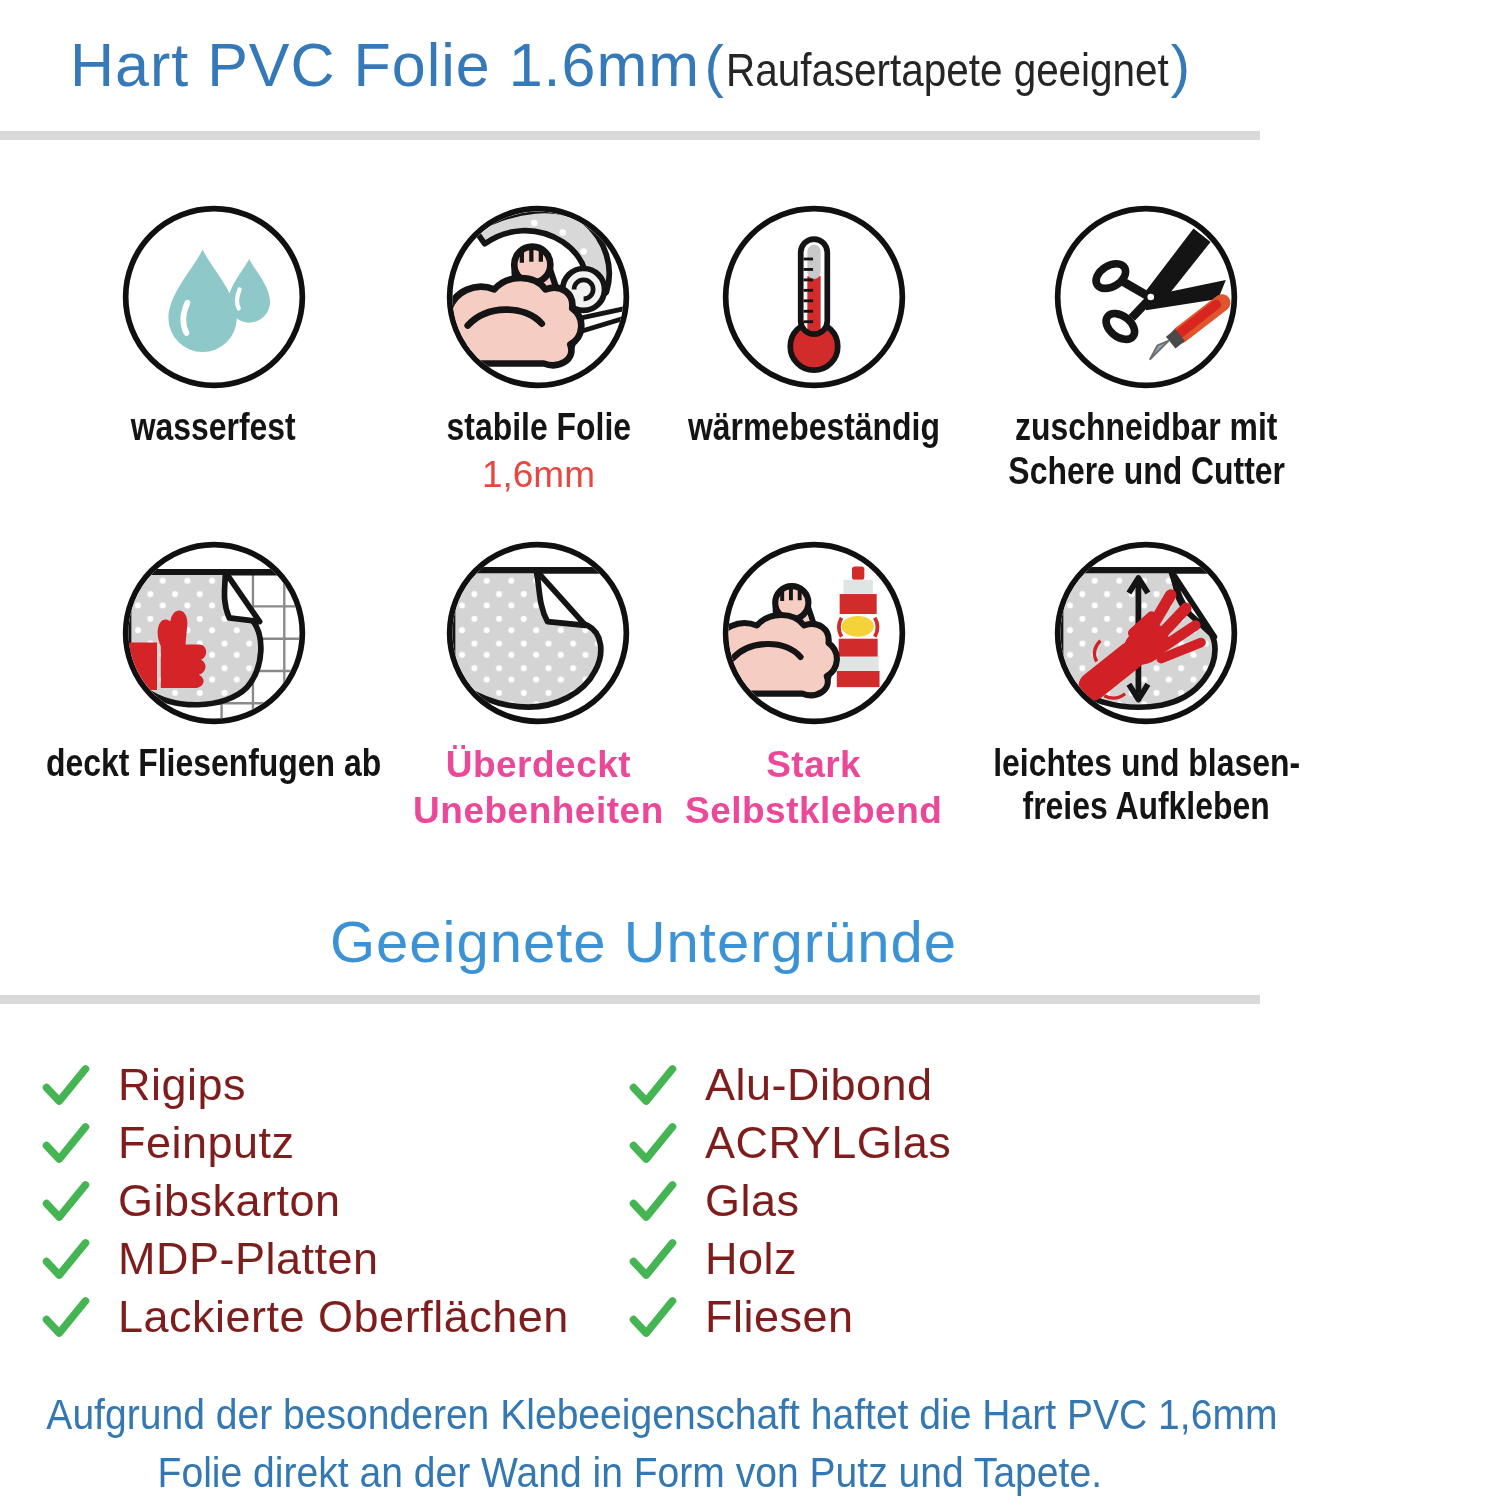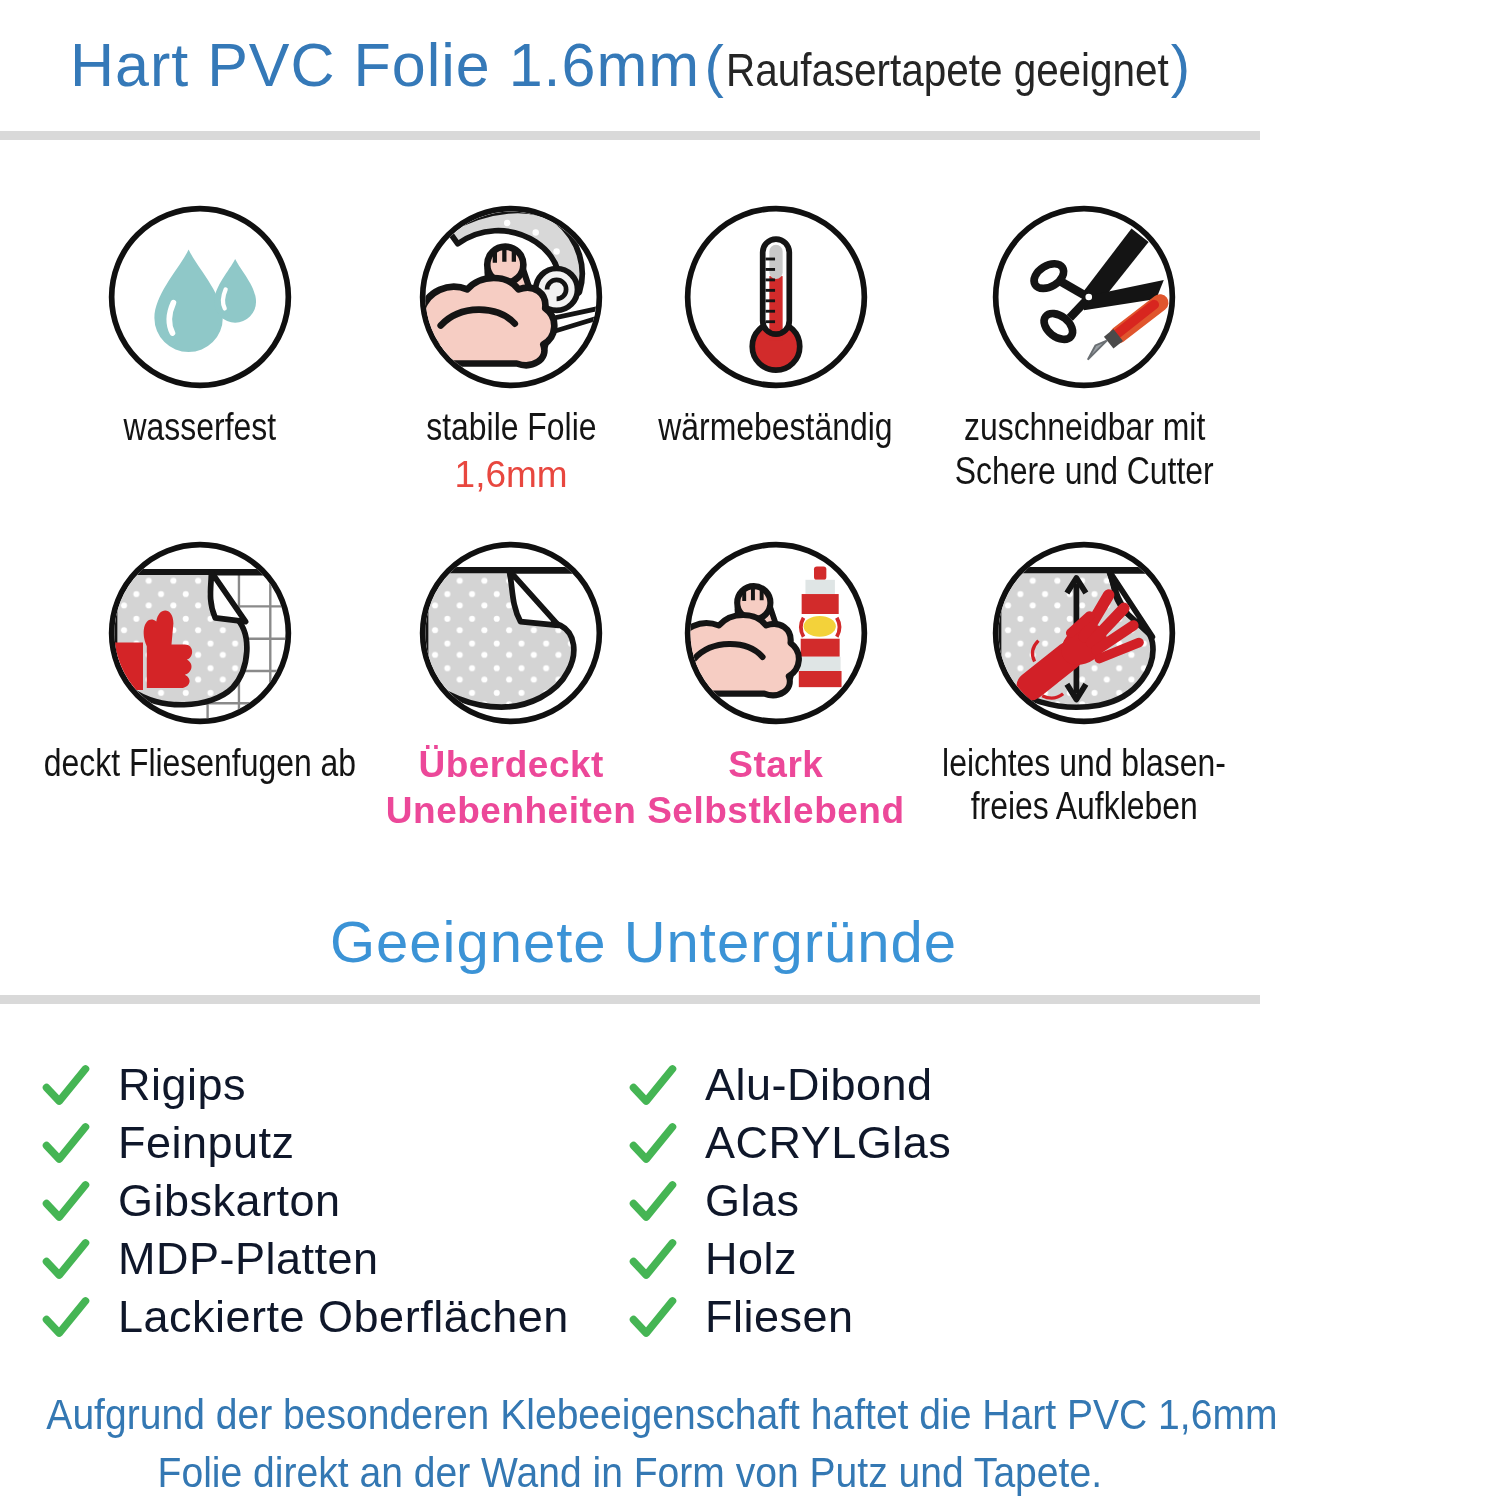--- a/index.html
+++ b/index.html
@@ -23,36 +23,36 @@
   
   .features{
     margin-top:62px;display:grid;grid-template-columns:repeat(4,1fr);
     row-gap:42px;padding:0 14px;
   }
   .feature{display:flex;flex-direction:column;align-items:center;}
   .circ{width:190px;height:190px;}
   .circ svg{display:block;width:190px;height:190px;}
   .flabel{margin-top:14px;text-align:center;font-size:38px;color:#141414;line-height:1.18;}
   .flabel.cond .ln{display:inline-block;transform:scaleX(.84);white-space:nowrap;}
-  .flabel.cond{line-height:1.15;}
+  .flabel.cond{line-height:1.15;font-weight:bold;}
   .flabel.boldlab{font-weight:700;font-size:37px;color:#ec4899;line-height:1.25;letter-spacing:.5px;}
   .sublabel{margin-top:4px;font-size:37px;color:#e8473f;text-align:right;}
   .ln{display:block;}
 
   
   .sub-heading{margin:74px 0 0 0;text-align:center;font-size:58px;font-weight:400;
                color:#3b93d6;letter-spacing:1px;padding-left:27px;}
   .substrates{display:flex;margin-top:52px;padding-left:40px;}
   .col{display:flex;flex-direction:column;}
   .col1{width:587px;}
   .col2{width:426px;}
   .col3{width:400px;}
   .item{display:flex;align-items:center;height:58px;}
   .chk{width:52px;height:44px;flex:0 0 52px;margin-right:26px;}
-  .item span{font-size:45px;color:#0f172a;letter-spacing:.5px;white-space:nowrap;}
+  .item span{font-size:45px;color:#7f1d1d;letter-spacing:.5px;white-space:nowrap;}
 
   
   footer{margin-top:40px;text-align:center;color:#3478b3;}
   footer .fline{display:inline-block;transform:scaleX(.93);font-size:42px;line-height:1.38;white-space:nowrap;}
 </style>
 </head>
 <body>
 
 <div class="page">
 

